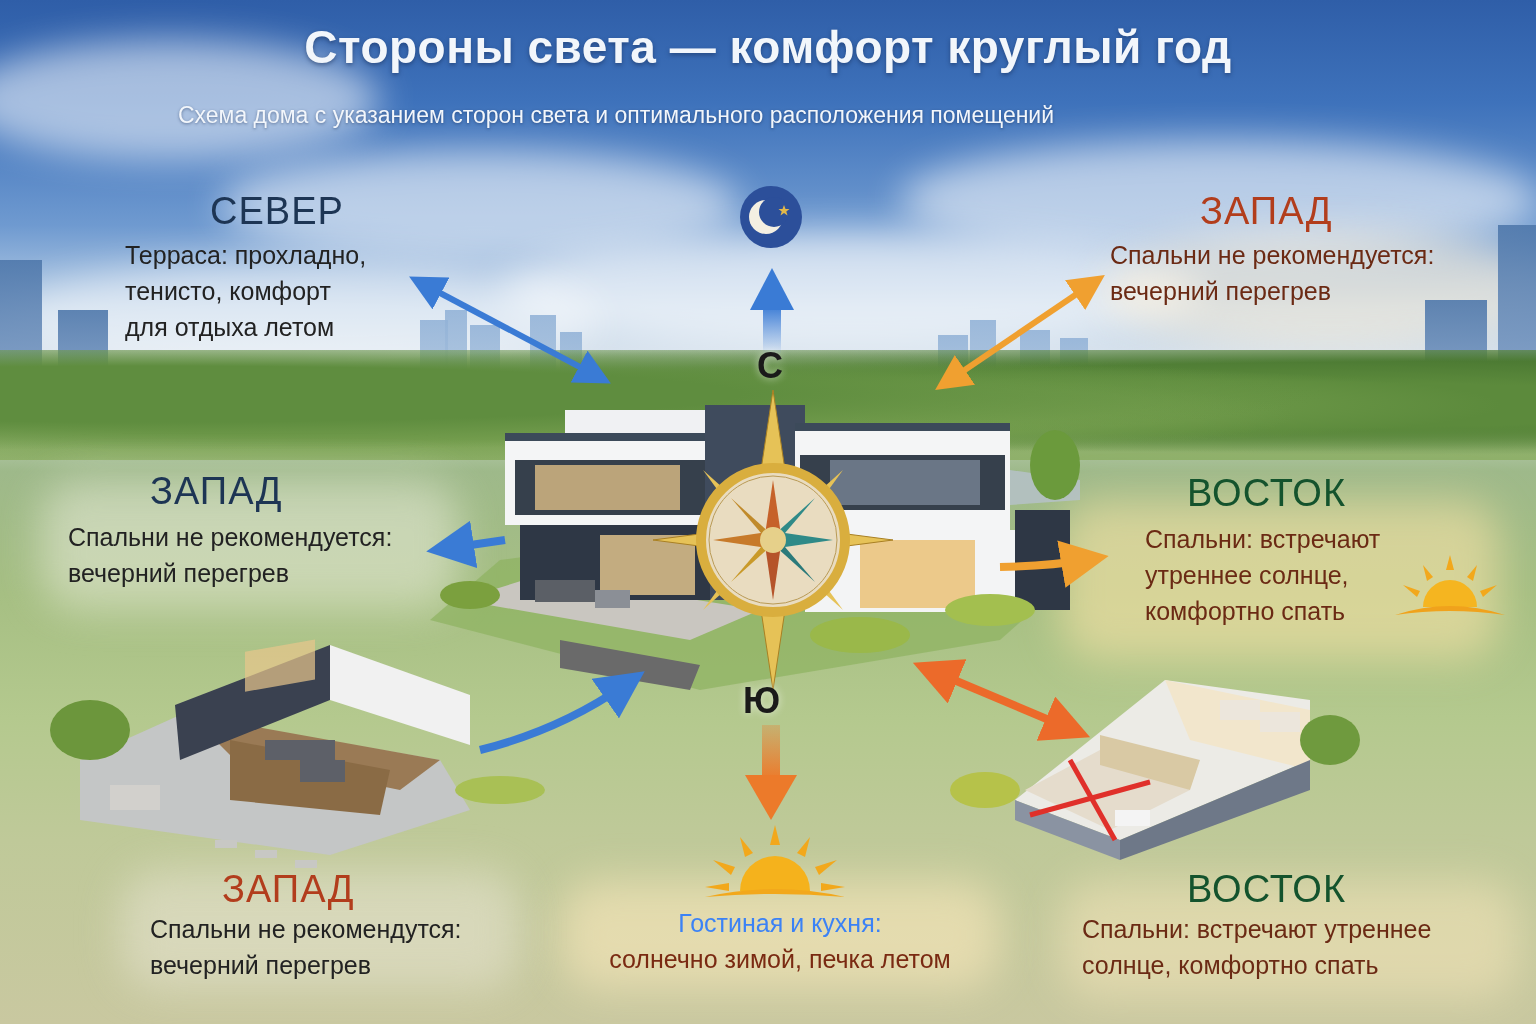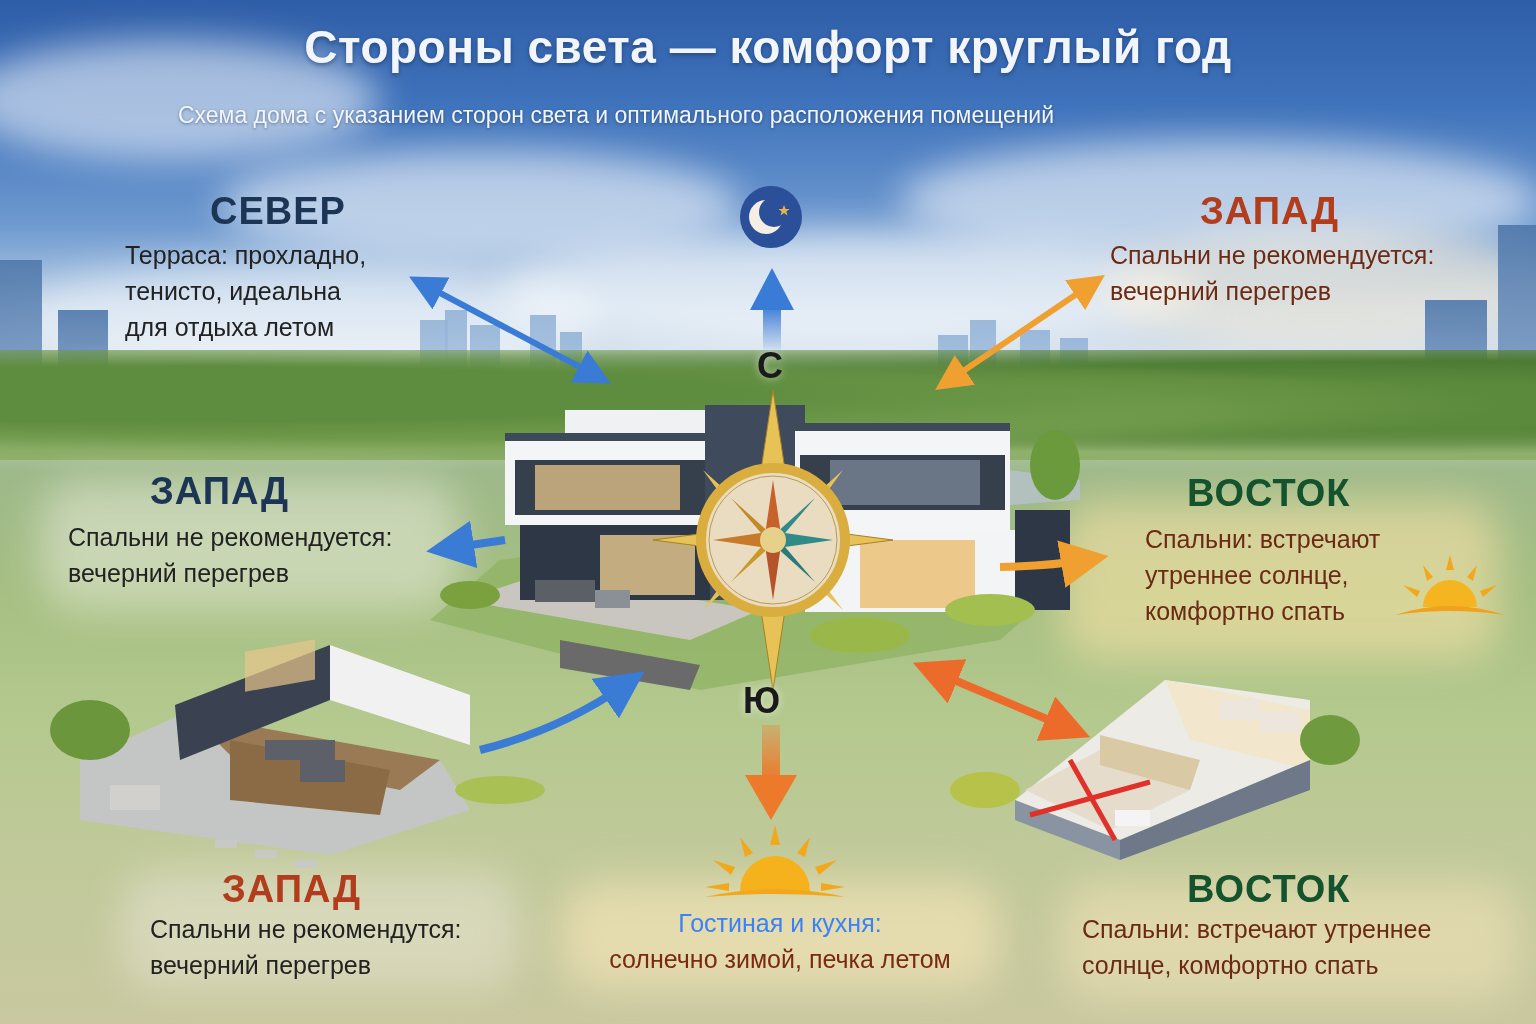--- a/index.html
+++ b/index.html
@@ -36,21 +36,21 @@
 
   
   .title { position: absolute; left: 0; top: 20px; width: 1536px; text-align: center;
     font-family: "Liberation Sans", sans-serif; font-weight: 700; font-size: 46px;
     color: #f2f6fb; text-shadow: 0 2px 4px rgba(20,40,80,0.5); letter-spacing: 0.5px; }
   .subtitle { position: absolute; left: 0; top: 102px; width: 1232px; text-align: center;
     font-family: "Liberation Sans", sans-serif; font-size: 23px; color: #f2f6fb;
     text-shadow: 0 1px 3px rgba(20,40,80,0.5); }
 
   .label-block { position: absolute; font-family: "Liberation Sans", sans-serif; }
-  .label-block .head { font-weight: 700; font-size: 38px; letter-spacing: 1px; }
+  .label-block .head { font-weight: 400; font-size: 38px; letter-spacing: 1px; }
   .label-block .body { font-size: 25px; line-height: 36px; }
 
   .c-navy { color: #1d3554; }
   .c-rust { color: #b23d1c; }
   .c-amber { color: #14532d; }
   .t-dark { color: #222; }
   .t-brown { color: #6b2a14; }
 
   .dir-letter { position: absolute; font-family: "Liberation Sans", sans-serif; font-weight: 700;
     font-size: 36px; color: #1a1a1a; text-shadow: 0 0 8px rgba(255,255,255,0.6); }
@@ -273,21 +273,21 @@
     <polygon points="8,30 25,36 22,42"></polygon>
     <polygon points="102,30 85,36 88,42"></polygon>
   </g>
   <path d="M28,52 A27,27 0 0 1 82,52 Z" fill="#f5b520"></path>
   <path d="M0,60 Q55,42 110,60 Q55,52 0,60 Z" fill="#f0a21c"></path>
 </svg>
 
 <div class="label-block" style="left:125px;top:190px;">
   <div class="head c-navy" style="padding-left:85px;">СЕВЕР</div>
   <div class="body t-dark" style="margin-top:4px;">Терраса: прохладно,</div>
-  <div class="body t-dark">тенисто, идеальна</div>
+  <div class="body t-dark">тенисто, комфорт</div>
   <div class="body t-dark">для отдыха летом</div>
 </div>
 
 <div class="label-block" style="left:1110px;top:190px;">
   <div class="head c-rust" style="padding-left:90px;">ЗАПАД</div>
   <div class="body t-brown" style="margin-top:4px;">Спальни не рекомендуется:</div>
   <div class="body t-brown">вечерний перегрев</div>
 </div>
 
 <div class="label-block" style="left:68px;top:470px;">

